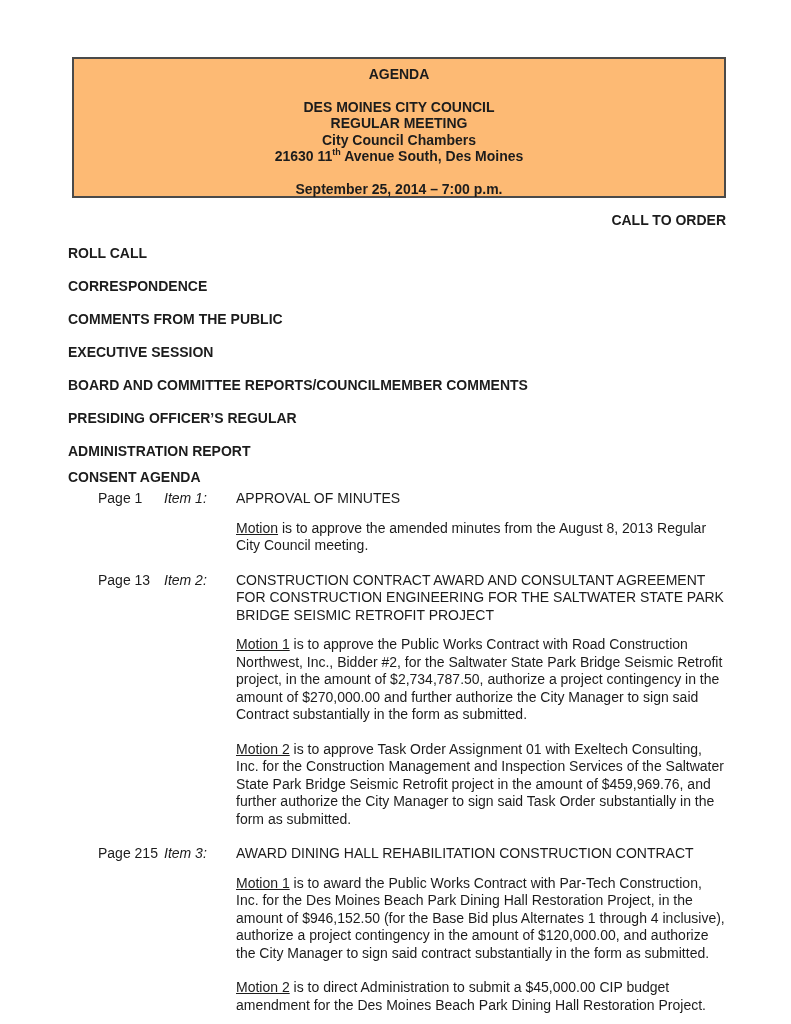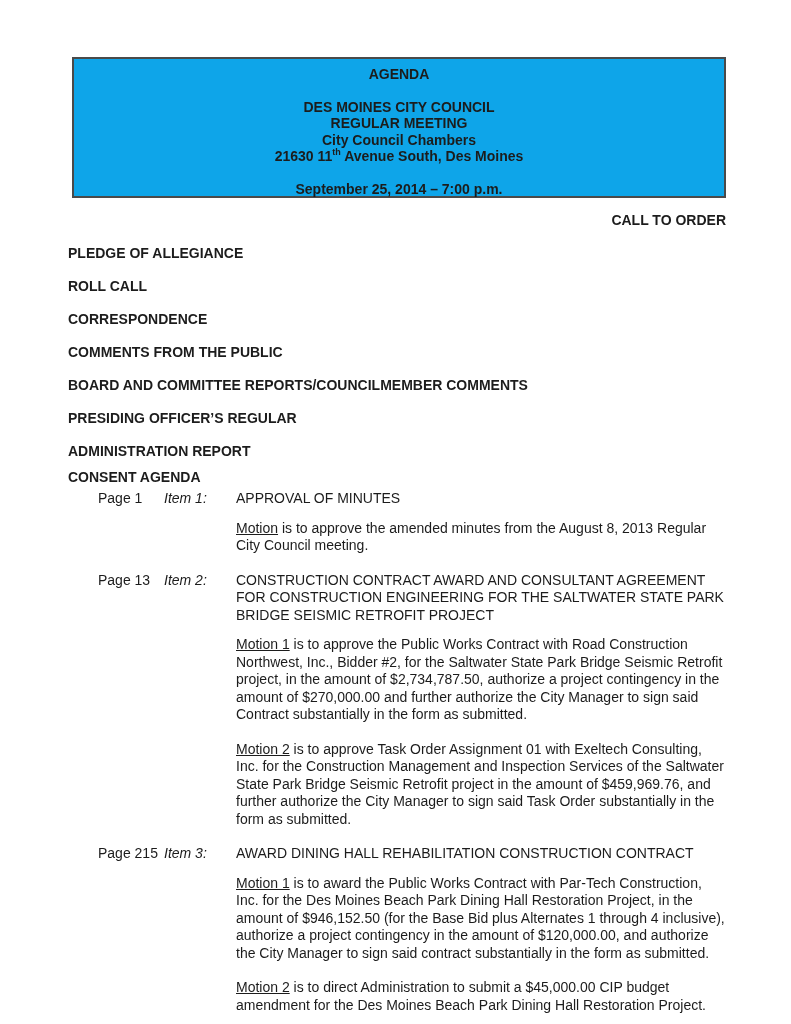--- a/index.html
+++ b/index.html
@@ -15,21 +15,21 @@
   }
   .doc {
     width: 791px;
     height: 1024px;
     padding: 57px 65px 0 68px;
   }
   
   .header-box {
     margin-left: 4px;
     border: 2px solid #4a4a4a;
-    background: #0ea5e9;
+    background: #fdba74;
     text-align: center;
     font-weight: bold;
     line-height: 16.5px;
     padding: 7px 10px 11px 10px;
     height: 141px;
   }
   .box-title { margin-bottom: 16px; }
   .box-org div { }
   .box-address sup {
     font-size: 9px;
@@ -76,24 +76,24 @@
       <div>DES MOINES CITY COUNCIL</div>
       <div>REGULAR MEETING</div>
       <div>City Council Chambers</div>
       <div class="box-address"><span>21630 11</span><sup>th</sup><span> Avenue South, Des Moines</span></div>
     </div>
     <div class="box-date">September 25, 2014 – 7:00 p.m.</div>
   </div>
 
   <div class="sections">
     <div class="section">CALL TO ORDER</div>
-    <div class="section">PLEDGE OF ALLEGIANCE</div>
     <div class="section">ROLL CALL</div>
     <div class="section">CORRESPONDENCE</div>
     <div class="section">COMMENTS FROM THE PUBLIC</div>
+    <div class="section">EXECUTIVE SESSION</div>
     <div class="section">BOARD AND COMMITTEE REPORTS/COUNCILMEMBER COMMENTS</div>
     <div class="section">PRESIDING OFFICER’S REGULAR</div>
     <div class="section">ADMINISTRATION REPORT</div>
   </div>
 
   <div class="consent">
     <div class="consent-heading">CONSENT AGENDA</div>
 
     <div class="consent-item first">
       <div class="col-page">Page 1</div>

